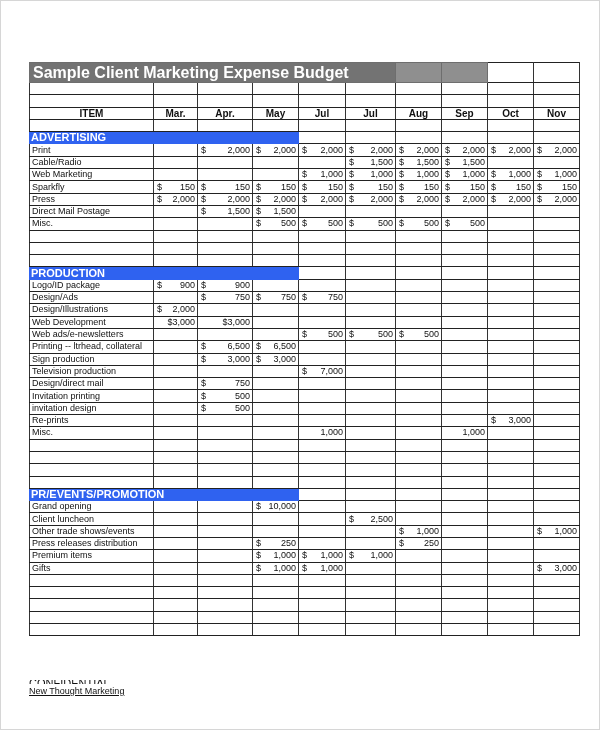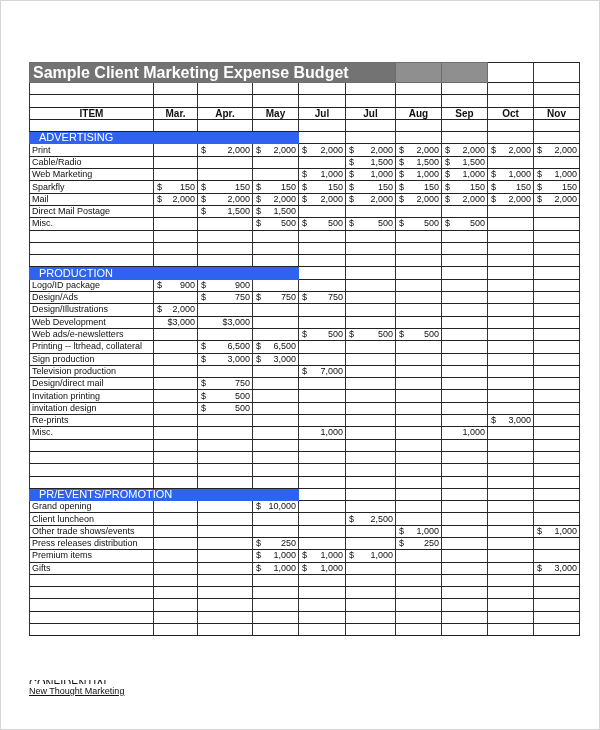--- a/index.html
+++ b/index.html
@@ -12,22 +12,22 @@
   td { height:11.3px; padding:0 2px; font-size:9px; line-height:11px;
        border-left:1.5px solid #333; border-right:1.5px solid #333;
        border-top:1px solid #222; border-bottom:1px solid #222;
        white-space:nowrap; overflow:hidden; vertical-align:middle; }
   td.item { border-left:1.5px solid #333; }
   tr.title td { height:19px; }
   td.title-cell { background:#737373; color:#fff; font-size:16px; padding-left:3px;
                   border-color:#6e6e6e;font-weight:bold; }
   td.grey { background:#8f8f8f; border-color:#6e6e6e; }
   tr.header td { font-weight:bold; text-align:center; font-size:10px; }
-  td.section { background:#2f62f0; color:#fff; font-weight:normal; font-size:11px;
-               padding-left:9px; border-color:#2f62f0; }
+  td.section { background:#2f62f0; color:#fff; font-weight:bold; font-size:11px;
+               padding-left:1px; border-color:#2f62f0; }
   .money { display:flex; justify-content:space-between; }
   .money .cur { padding-left:1px; }
   .plain { text-align:right; }
   .center { text-align:right; }
   .footer-note { position:absolute; left:29px; top:686px; font-size:9px;
                  text-decoration:underline; color:#111; }
   .footer-note2 { position:absolute; left:29px; top:680px; font-size:11px;
                   color:#111; height:4px; overflow:hidden; line-height:6px; }
 </style>
 </head>
@@ -286,21 +286,21 @@
             </div>
           </td>
           <td>
             <div class="money">
               <span class="cur">$</span>
               <span>150</span>
             </div>
           </td>
         </tr>
         <tr>
-          <td class="item">Mail</td>
+          <td class="item">Press</td>
           <td>
             <div class="money">
               <span class="cur">$</span>
               <span>2,000</span>
             </div>
           </td>
           <td>
             <div class="money">
               <span class="cur">$</span>
               <span>2,000</span>

